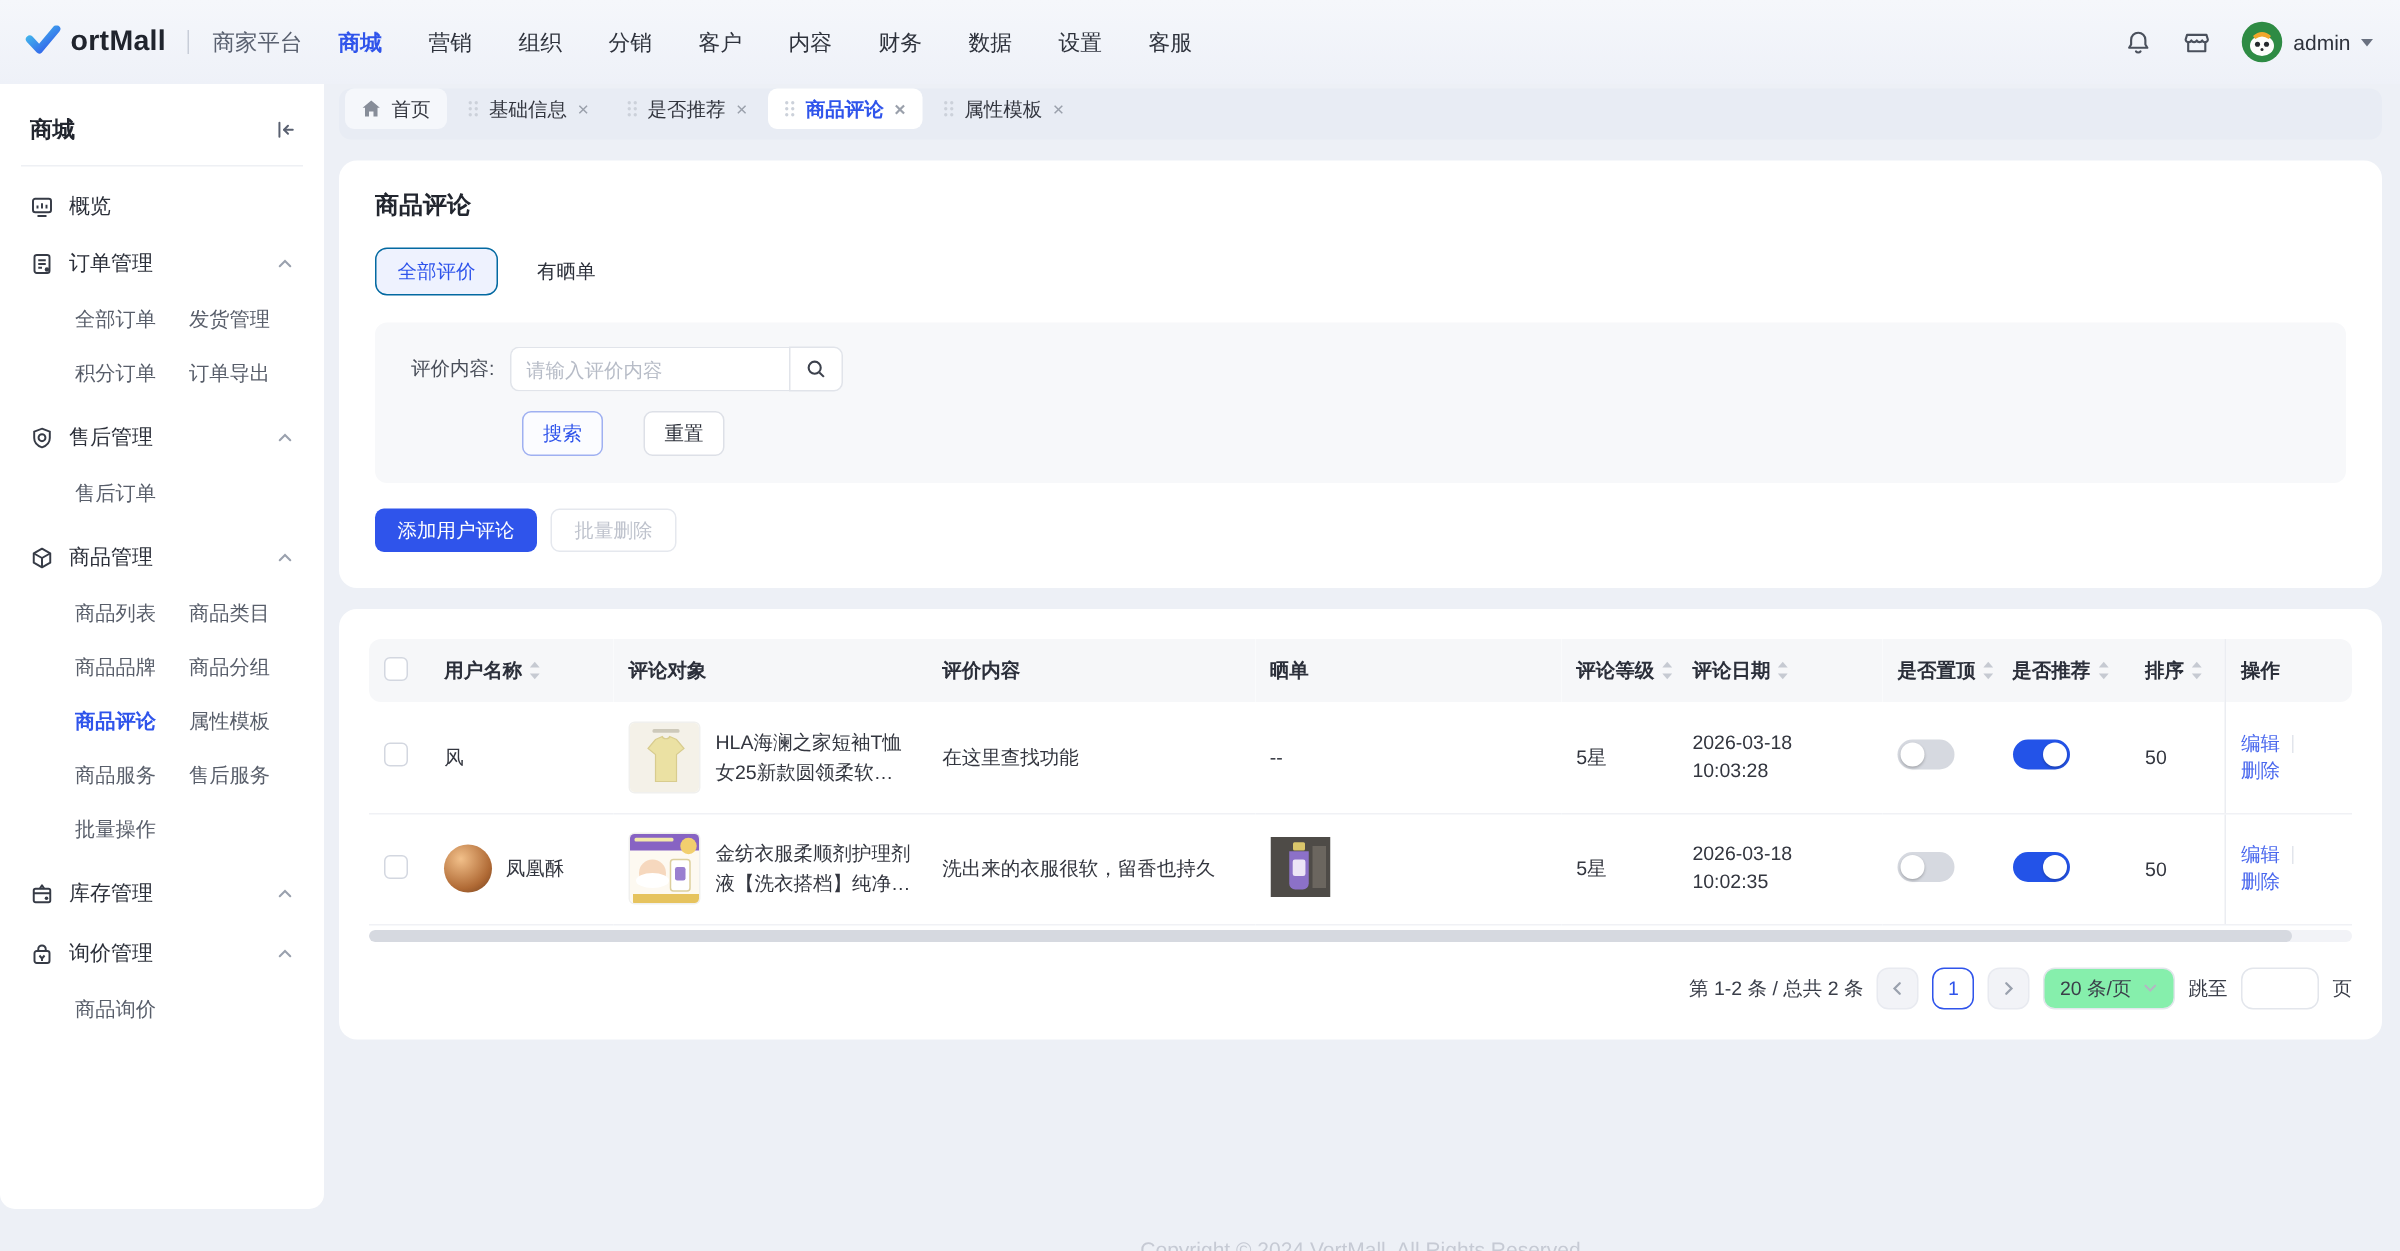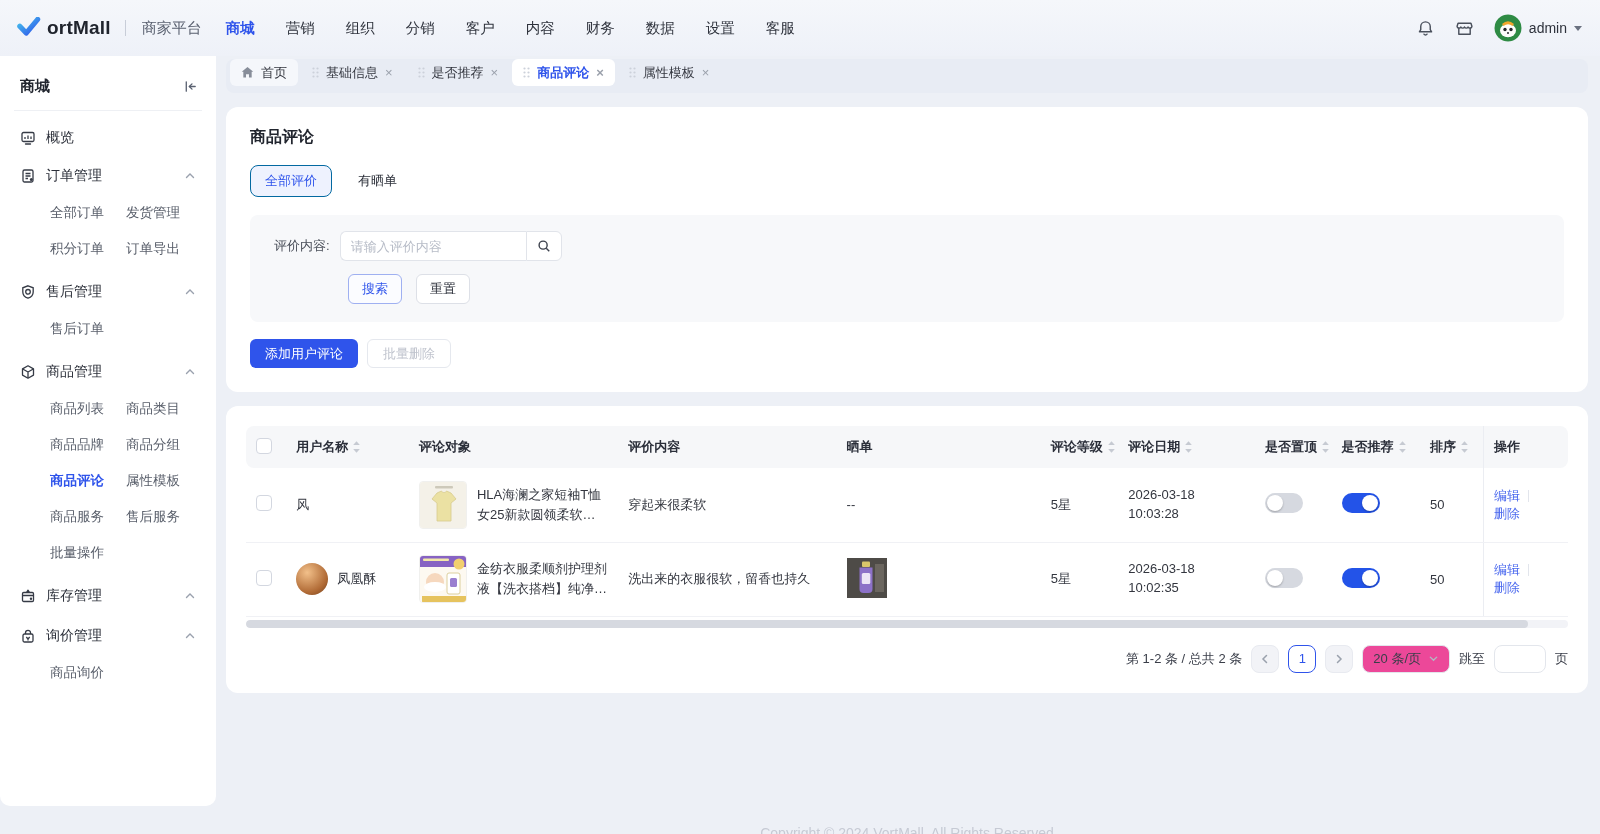--- a/index.html
+++ b/index.html
@@ -54,21 +54,21 @@
   .chip{font-size:13px;padding:6px 14px;border-radius:8px;cursor:pointer;}
   .chip.active{color:#2f54eb;border:1px solid #0369a1;background:#eef2fe;}
   .chip.plain{padding:6px 0;color:#2c303a;}
   .filter-panel{margin-top:18px;background:#f7f8fa;border-radius:8px;padding:16px 24px 18px;}
   .filter-row{display:flex;align-items:center;}
   .f-label{font-size:13px;color:#494e59;}
   .input-group{display:flex;margin-left:10px;}
   .f-input{width:186px;height:30px;border:1px solid #e1e4ea;border-right:none;border-radius:6px 0 0 6px;background:#fff;padding:0 10px;font-size:13px;outline:none;color:#333;}
   .f-input::placeholder{color:#b7bcc7;}
   .f-search-btn{width:36px;height:30px;border:1px solid #e1e4ea;border-radius:0 6px 6px 0;background:#fff;display:flex;align-items:center;justify-content:center;cursor:pointer;}
-  .filter-btns{display:flex;gap:14px;margin:13px 0 0 74px;}
+  .filter-btns{display:flex;gap:27px;margin:13px 0 0 74px;}
   .btn{height:30px;border-radius:6px;font-size:13px;display:inline-flex;align-items:center;justify-content:center;cursor:pointer;background:#fff;}
   .btn-outline-primary{border:1px solid #9fb0f1;color:#2f54eb;width:54px;background:#fbfcff;}
   .btn-outline{border:1px solid #dde0e7;color:#2c303a;width:54px;}
   .action-row{display:flex;gap:9px;margin-top:17px;}
   .btn-primary{background:#2f54eb;color:#fff;border:none;padding:0 15px;height:29px;}
   .btn-disabled{border:1px solid #e5e8ee;color:#bfc3cd;padding:0 15px;height:29px;cursor:default;}
   
   .card-table{margin-top:14px;padding:20px 20px 20px;}
   table{width:100%;border-collapse:collapse;table-layout:fixed;}
   thead th{height:42px;background:#f6f7f9;font-size:13px;font-weight:700;color:#2b2f3a;text-align:left;padding:0 10px;white-space:nowrap;overflow:hidden;}
@@ -89,21 +89,21 @@
   .toggle::after{content:"";position:absolute;top:2px;left:2px;width:16px;height:16px;border-radius:50%;background:#fff;box-shadow:0 1px 2px rgba(0,0,0,.25);}
   .toggle.on{background:#2353e8;}
   .toggle.on::after{left:auto;right:2px;}
   .link{color:#4a68ee;cursor:pointer;white-space:nowrap;}
   .link-sep{display:inline-block;width:1px;height:12px;background:#e2e5ec;margin:0 8px;vertical-align:-2px;}
   .h-scrollbar{height:8px;border-radius:4px;background:#f2f3f7;margin-top:3px;overflow:hidden;}
   .h-scrollbar .bar{height:8px;width:97%;background:#d6d9e0;border-radius:4px;}
   .pagination{display:flex;justify-content:flex-end;align-items:center;gap:9px;margin-top:17px;font-size:13px;color:#3a3e49;}
   .pg-btn{width:28px;height:28px;border-radius:8px;background:#f2f3f7;border:1px solid #e8eaf0;display:flex;align-items:center;justify-content:center;cursor:pointer;}
   .pg-num{width:28px;height:28px;border-radius:8px;background:#fff;border:1px solid #2f54eb;color:#2f54eb;display:flex;align-items:center;justify-content:center;cursor:pointer;}
-  .pg-size{height:28px;border:1px solid #e3e6ec;border-radius:8px;background:#ec4899;display:flex;align-items:center;gap:7px;padding:0 10px;cursor:pointer;}
+  .pg-size{height:28px;border:1px solid #e3e6ec;border-radius:8px;background:#86efac;display:flex;align-items:center;gap:7px;padding:0 10px;cursor:pointer;}
   .pg-jump-input{width:52px;height:28px;border:1px solid #e3e6ec;border-radius:8px;background:#fff;outline:none;padding:0 8px;font-size:13px;}
   .copyright{text-align:center;margin-top:132px;font-size:14px;color:#c6cad4;}
 </style>
 </head>
 <body>
 
 <header class="topbar">
   <div class="logo">
     <span class="tb-icon">
       <svg width="25" height="22" viewBox="0 0 26 24">
@@ -511,21 +511,21 @@
               <td>
                 <div class="cell-product">
                   <span class="thumb"><svg width="48" height="48" viewBox="0 0 48 48">
                       <rect width="48" height="48" fill="#f4f1e8"></rect>
                       <rect x="15" y="4" width="18" height="2.5" rx="1" fill="#cdc9ba"></rect>
                       <path d="M17 11 L21.5 9 c.5 2 4.5 2 5 0 L31 11 L36 17 L31 21 V39 H17 V21 L12 17 Z" fill="#ebe1a3" stroke="#d8cc8e" stroke-width=".8"></path>
                     </svg></span>
                   <span class="p-title">HLA海澜之家短袖T恤女25新款圆领柔软亲肤短袖女...</span>
                 </div>
               </td>
-              <td>穿起来很柔软</td>
+              <td>在这里查找功能</td>
               <td>--</td>
               <td>5星</td>
               <td class="date-cell">
                 <div>2026-03-18</div>
                 <div>10:03:28</div>
               </td>
               <td><span class="toggle"></span></td>
               <td><span class="toggle on"></span></td>
               <td>50</td>
               <td class="col-actions"><span class="link">编辑</span><span class="link-sep"></span><span class="link">删除</span></td>

